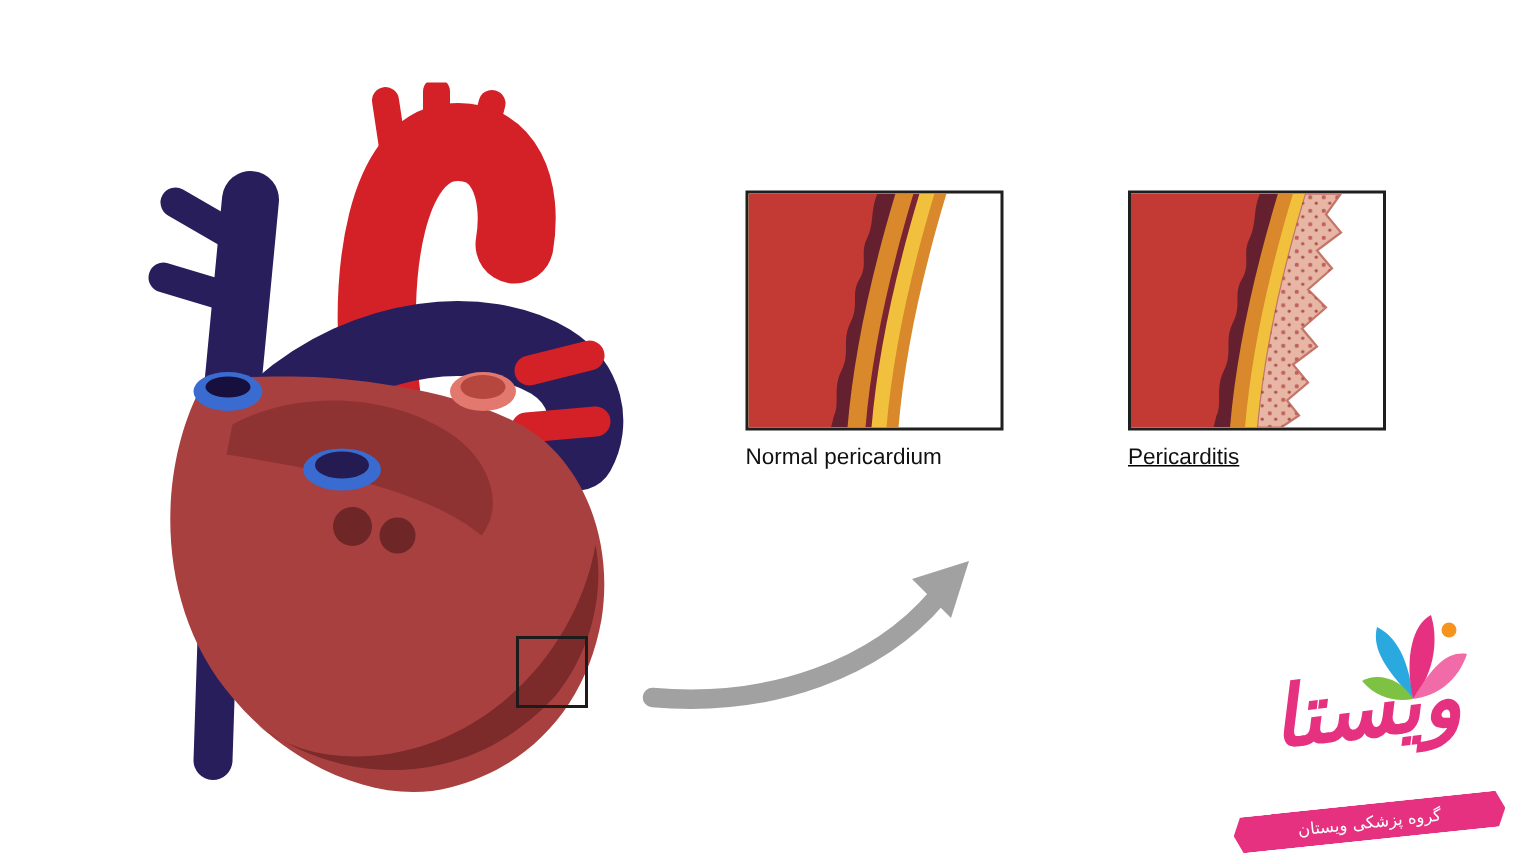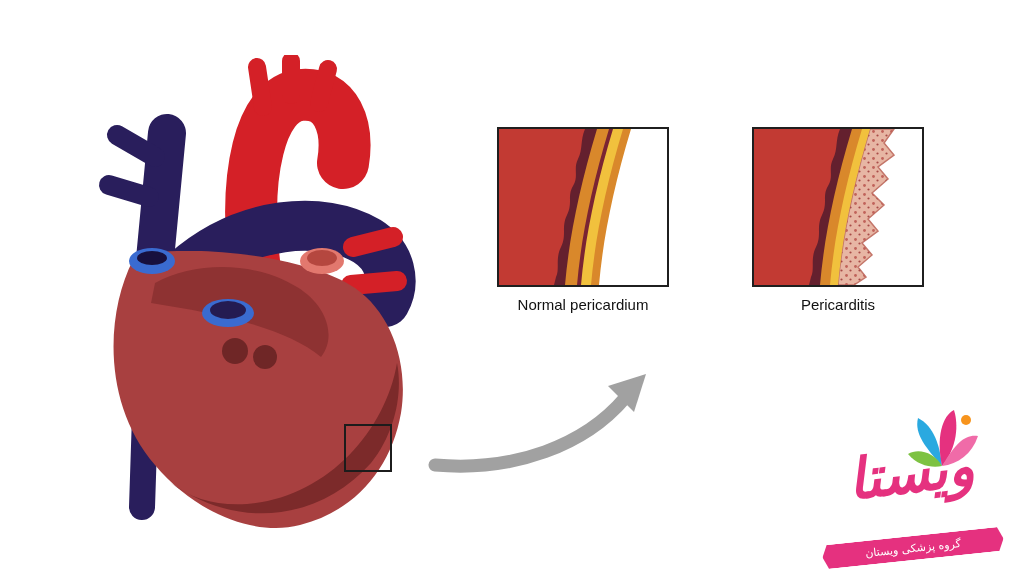--- a/index.html
+++ b/index.html
@@ -4,24 +4,24 @@
 <style>
   html,body{margin:0;padding:0;background:#fff;}
   .stage{position:relative;width:1024px;height:576px;background:#fff;overflow:hidden;
          font-family:"Liberation Sans",sans-serif;}
   .heart-svg{position:absolute;left:85px;top:55px;width:350px;height:495px;}
   .zoom-rect{position:absolute;left:344px;top:424px;width:44px;height:44px;
              border:2px solid #1c1c1c;background:transparent;}
   .arrow-svg{position:absolute;left:420px;top:350px;width:240px;height:130px;}
   .inset{position:absolute;margin:0;width:172px;}
   .inset-normal{left:497px;top:127px;}
-  .inset-peri{left:752px;top:127px;}
+  .inset-peri{left:752px;top:127px;text-decoration:underline;}
   .inset-box{width:168px;height:156px;border:2px solid #1f1f1f;background:#fff;overflow:hidden;}
   .inset-box svg{display:block;width:168px;height:156px;}
-  .inset-caption{margin-top:9px;text-align:center;font-size:15px;font-weight:500;color:#111;}
+  .inset-caption{margin-top:9px;text-align:left;font-size:15px;font-weight:500;color:#111;}
   .logo{position:absolute;left:808px;top:408px;width:204px;height:160px;}
   .logo-icon{position:absolute;right:28px;top:0;width:84px;height:62px;}
   .logo-brand{position:absolute;top:34px;right:6px;width:190px;text-align:center;
               font-family:"DejaVu Sans",sans-serif;font-size:56px;line-height:62px;
               font-style:italic;font-weight:bold;color:#e5317f;direction:rtl;
               transform:rotate(-7deg);}
   .logo-ribbon{position:absolute;bottom:8px;right:8px;width:182px;height:24px;
                background:#e5317f;transform:rotate(-6deg);
                clip-path:polygon(3% 0,97% 0,100% 50%,97% 100%,3% 100%,0 50%);
                display:flex;align-items:center;justify-content:center;}

